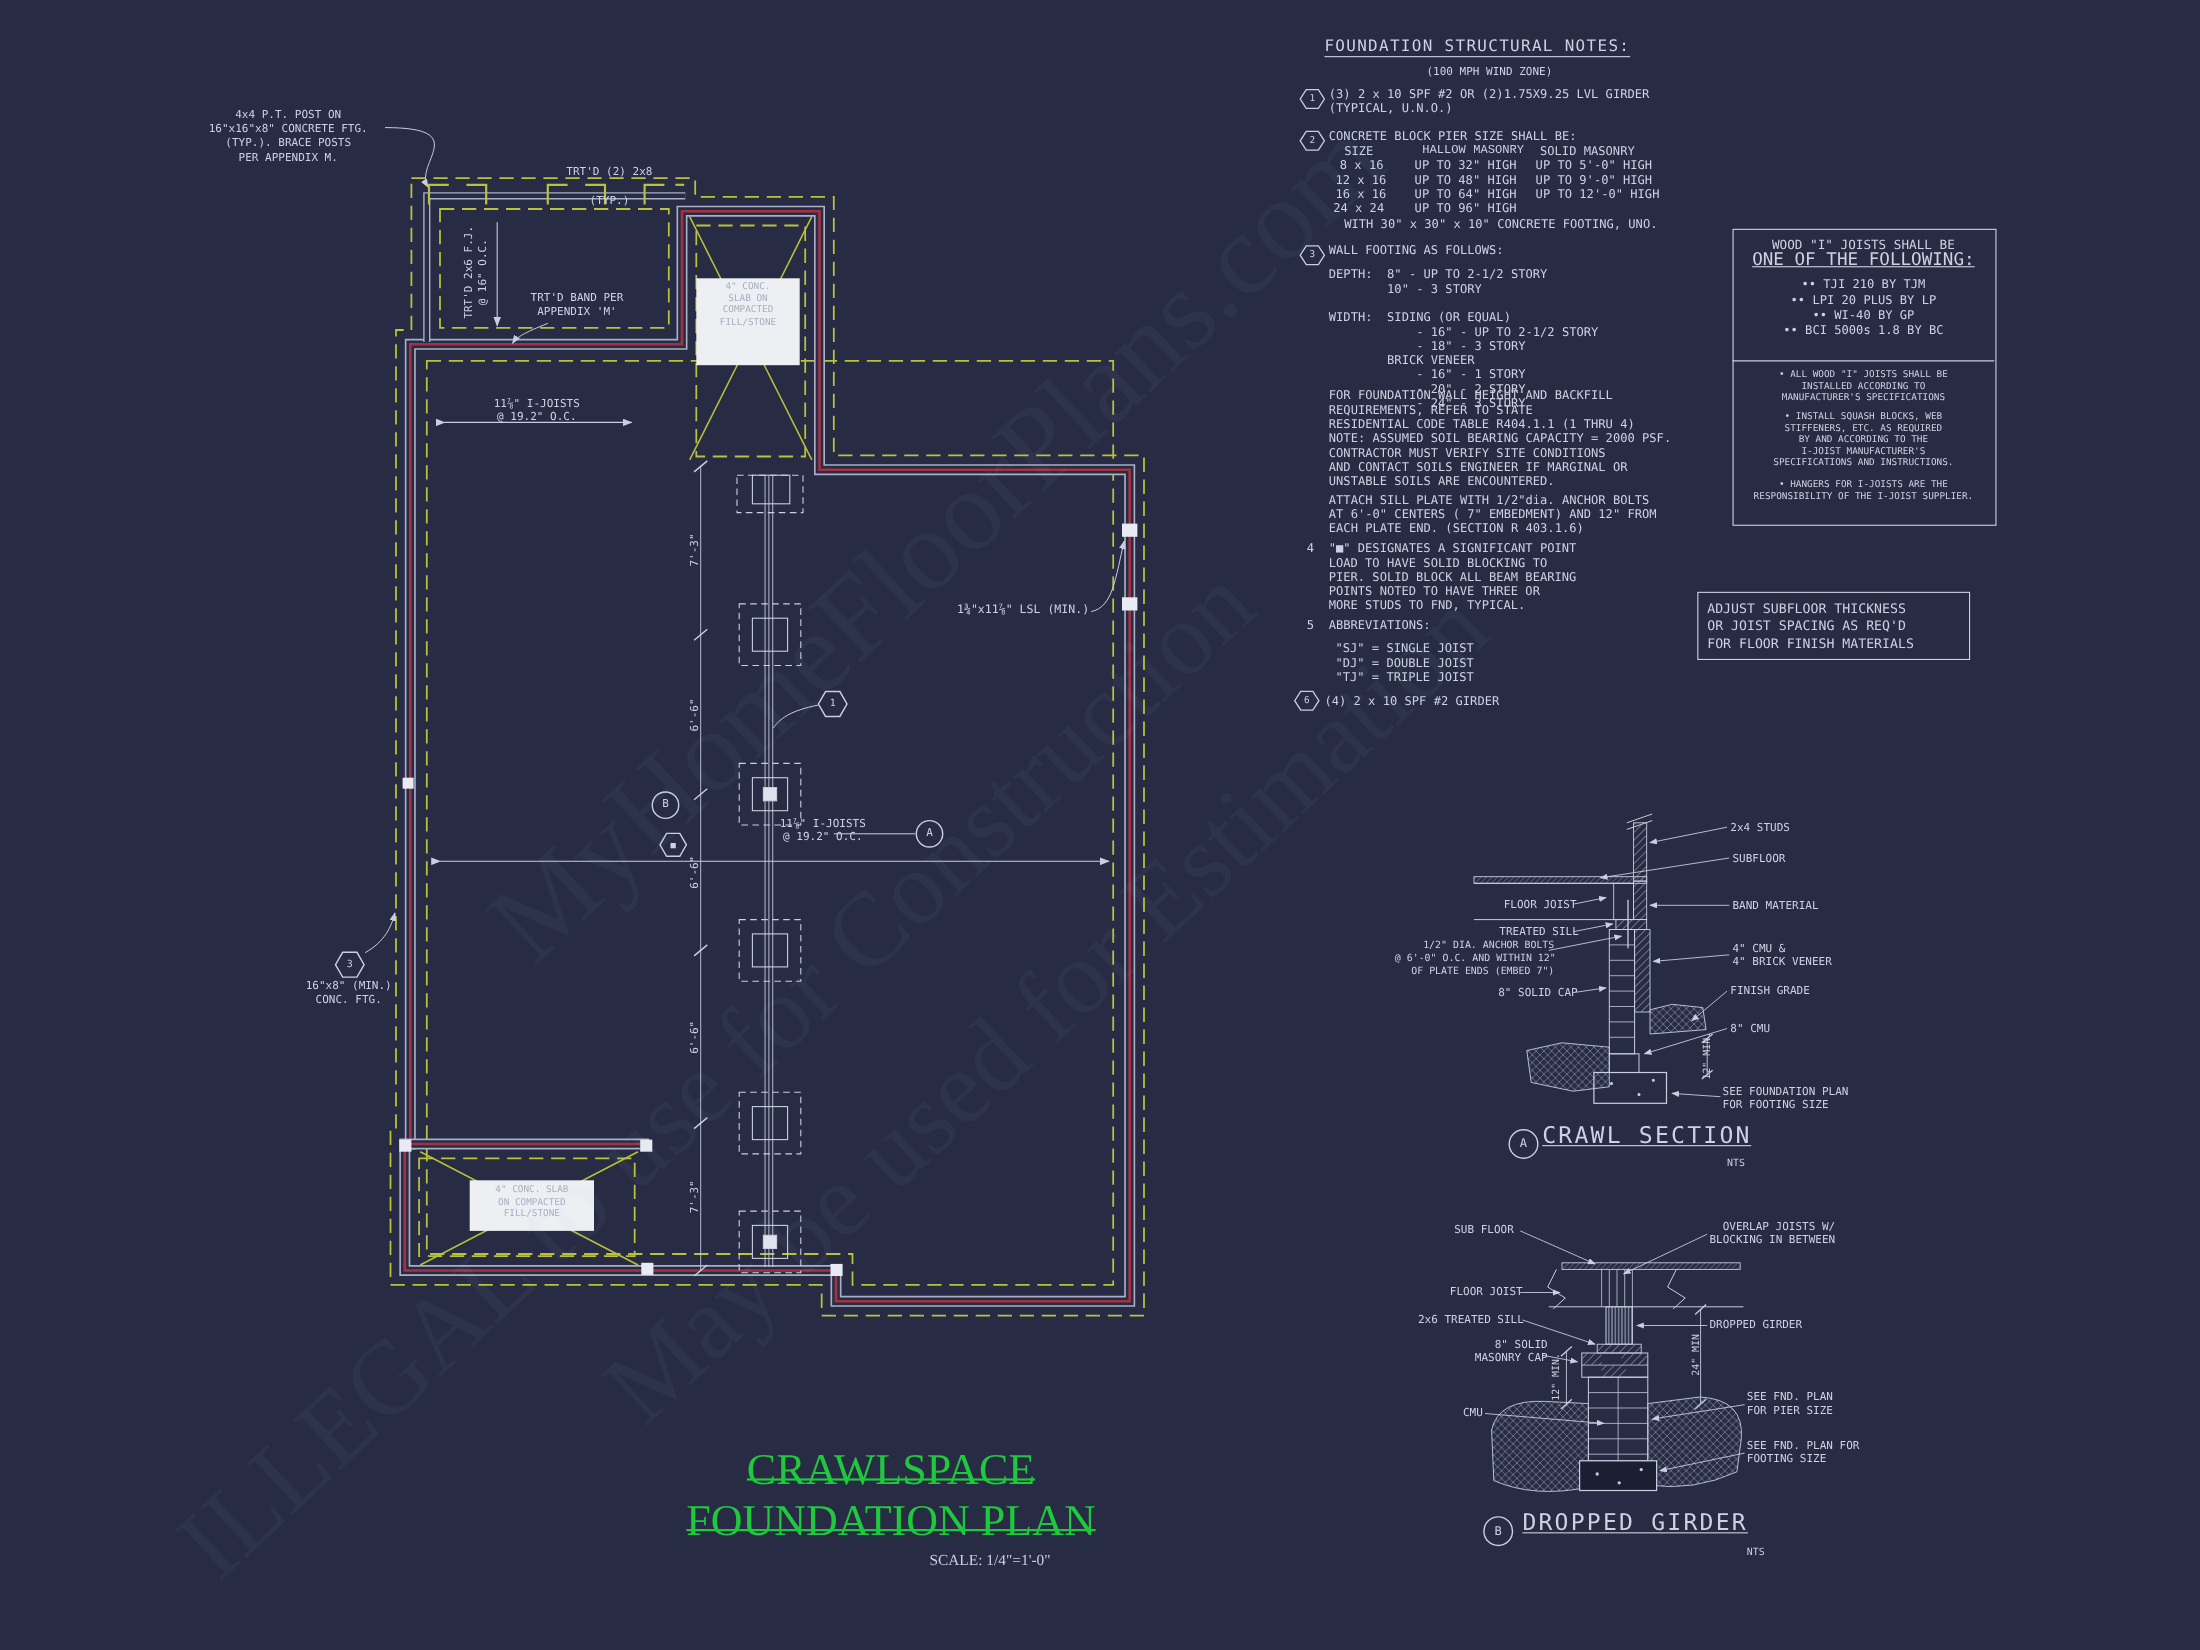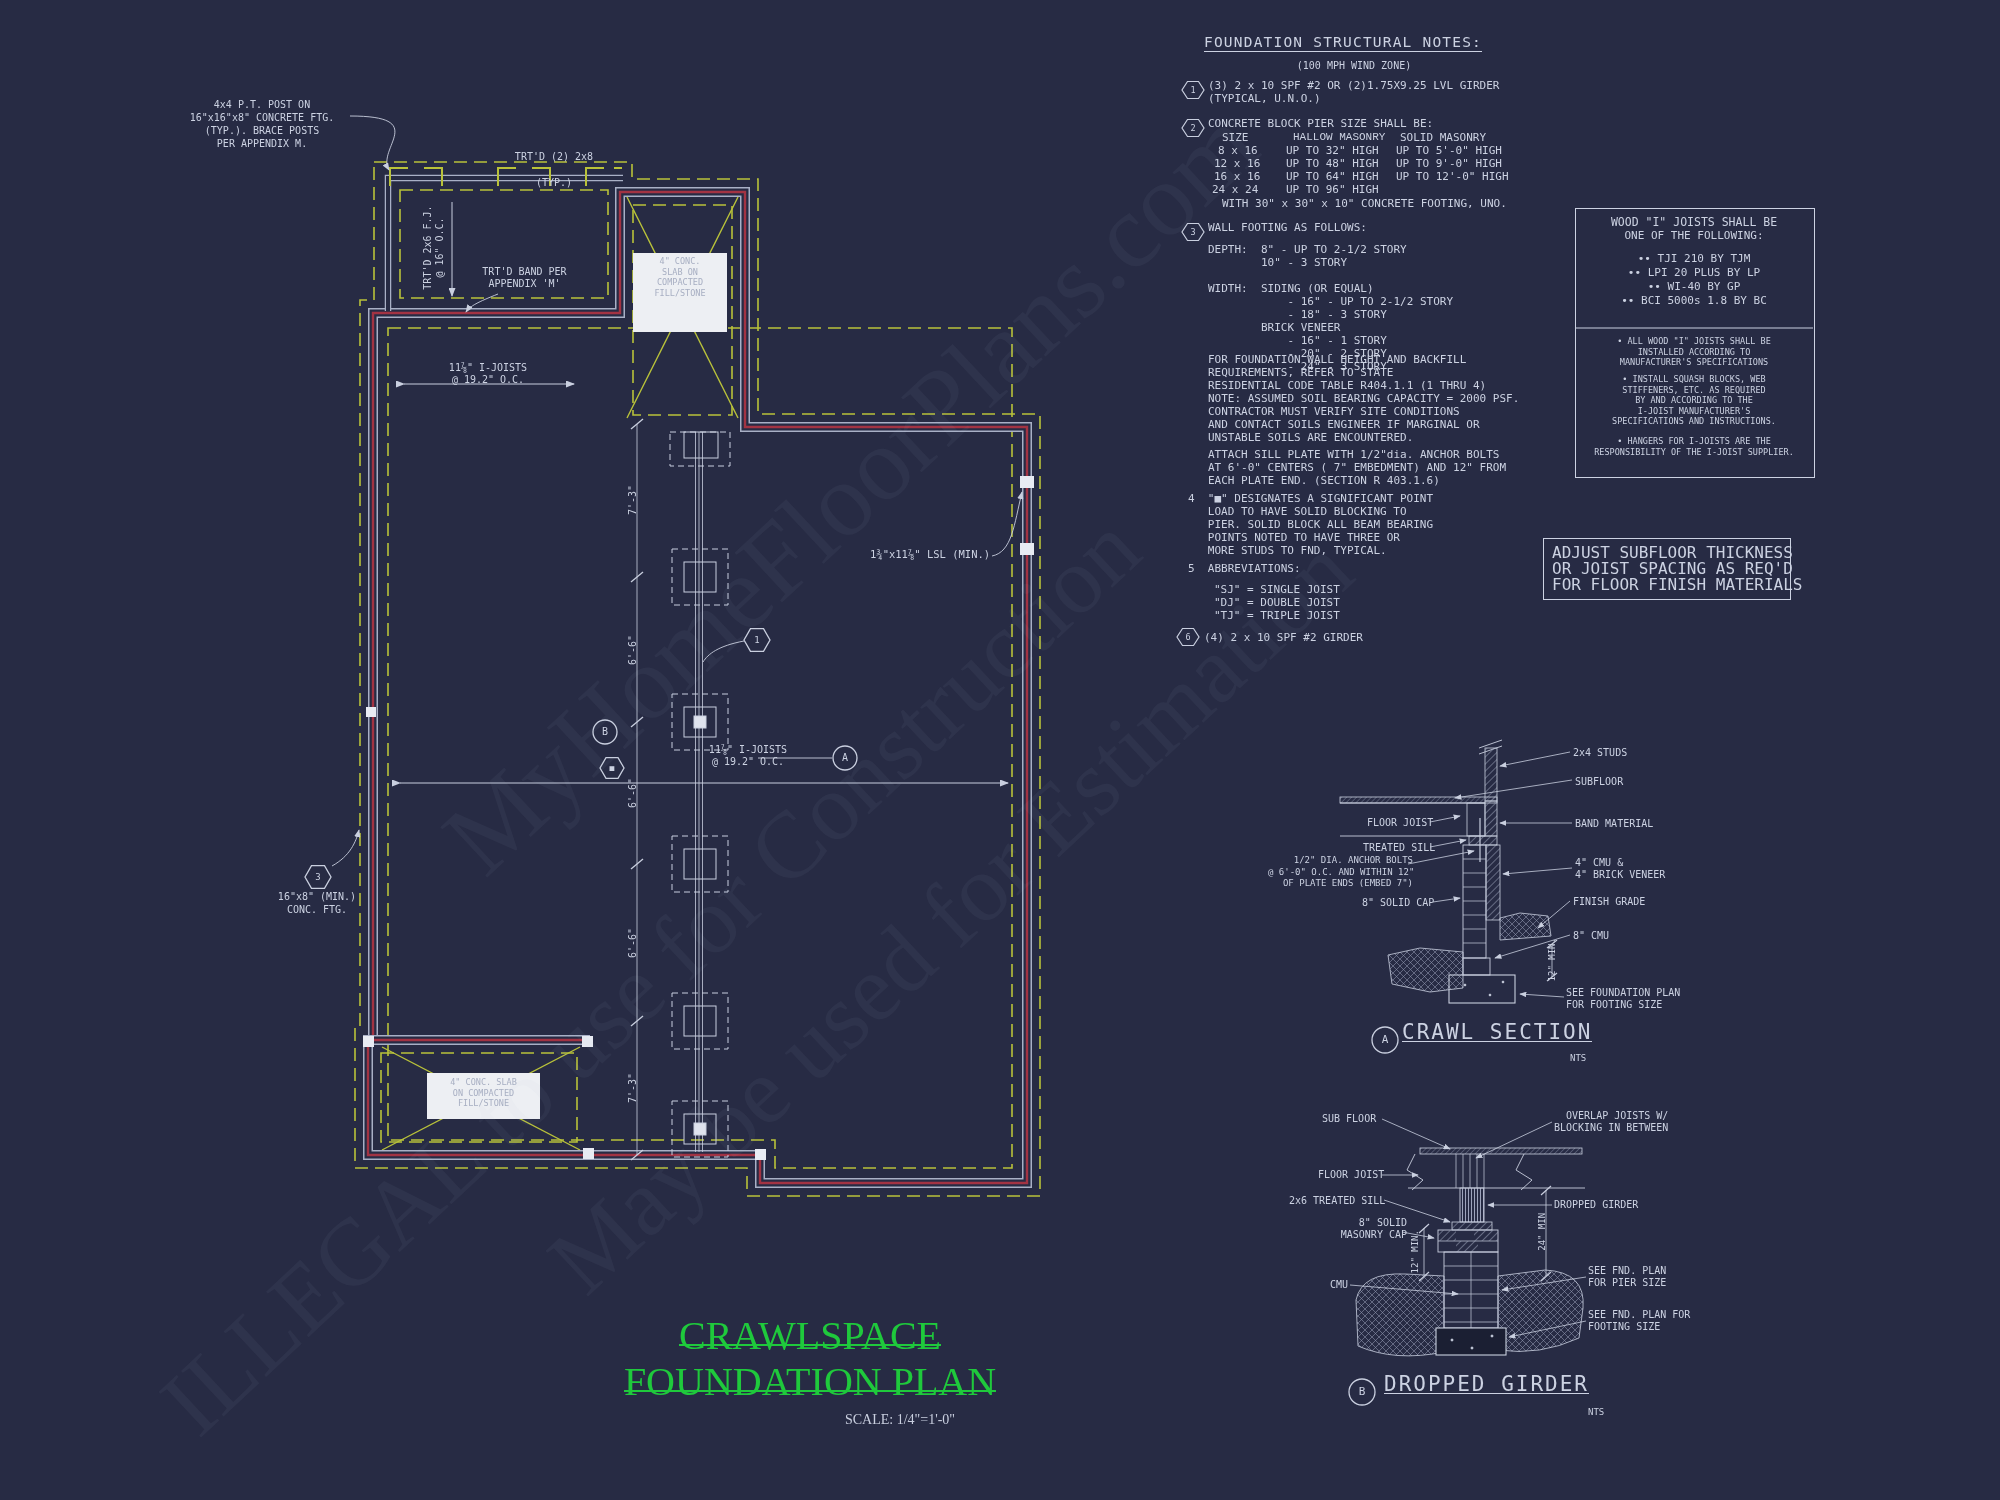--- a/index.html
+++ b/index.html
@@ -8,21 +8,21 @@
   svg{position:absolute;left:0;top:0;}
   .lbl{position:absolute;white-space:pre;font-size:10px;line-height:12px;color:#ccd2e2;z-index:3;}
   .c{text-align:center;}
   .r{text-align:right;}
   .rot{transform:rotate(-90deg);}
   .faint{color:#a7aec2;}
   .s9{font-size:8.5px;line-height:10.5px;}
   .s95{font-size:9px;line-height:11.5px;}
   .s10{font-size:10px;line-height:11.5px;}
   .s11{font-size:11px;line-height:13px;}
-  .s12{font-size:16px;line-height:16px;}
+  .s12{font-size:12px;line-height:16px;}
   .notes{font-size:11px;line-height:13px;}
   .ntitle{font-size:14.5px;letter-spacing:1.2px;border-bottom:1.2px solid #ccd2e2;padding-bottom:2px;}
   .boxed{position:absolute;border:1.3px solid #ccd2e2;z-index:2;}
   .dtitle{font-size:21px;letter-spacing:2px;border-bottom:1.6px solid #ccd2e2;padding-bottom:3px;}
   .gtitle{font-family:"Liberation Serif",serif;color:#1fc93c;font-size:40px;}
   .gtitle span{display:inline-block;border-bottom:2px solid #1fc93c;padding-bottom:2px;}
   .wm{position:absolute;font-family:"Liberation Serif",serif;color:rgba(186,195,222,0.055);
       z-index:6;pointer-events:none;white-space:nowrap;text-align:center;}
 </style>
 </head>
@@ -339,21 +339,21 @@
    MORE STUDS TO FND, TYPICAL.</div>
 <div class="lbl notes" style="left:1188px;top:562px;">5  ABBREVIATIONS:</div>
 <div class="lbl notes" style="left:1214px;top:583px;">"SJ" = SINGLE JOIST
 "DJ" = DOUBLE JOIST
 "TJ" = TRIPLE JOIST</div>
 <div class="lbl c s9" style="left:1182px;top:632px;width:12px;">6</div>
 <div class="lbl notes" style="left:1204px;top:631px;">(4) 2 x 10 SPF #2 GIRDER</div>
 
 <div class="boxed" style="left:1575px;top:208px;width:238px;height:268px;"></div>
 <div class="lbl c" style="left:1580px;top:216px;width:228px;font-size:11.5px;">WOOD "I" JOISTS SHALL BE</div>
-<div class="lbl c" style="left:1580px;top:230px;width:228px;font-size:11px;">ONE OF THE FOLLOWING:</div>
+<div class="lbl c" style="left:1580px;top:230px;width:228px;font-size:16px;text-decoration:underline;">ONE OF THE FOLLOWING:</div>
 <div class="lbl c s11" style="left:1580px;top:252px;width:228px;line-height:14px;">•• TJI 210 BY TJM
 •• LPI 20 PLUS BY LP
 •• WI-40 BY GP
 •• BCI 5000s 1.8 BY BC</div>
 <div class="lbl c s9" style="left:1580px;top:336px;width:228px;">• ALL WOOD "I" JOISTS SHALL BE
 INSTALLED ACCORDING TO
 MANUFACTURER'S SPECIFICATIONS</div>
 <div class="lbl c s9" style="left:1580px;top:374px;width:228px;">• INSTALL SQUASH BLOCKS, WEB
 STIFFENERS, ETC. AS REQUIRED
 BY AND ACCORDING TO THE

